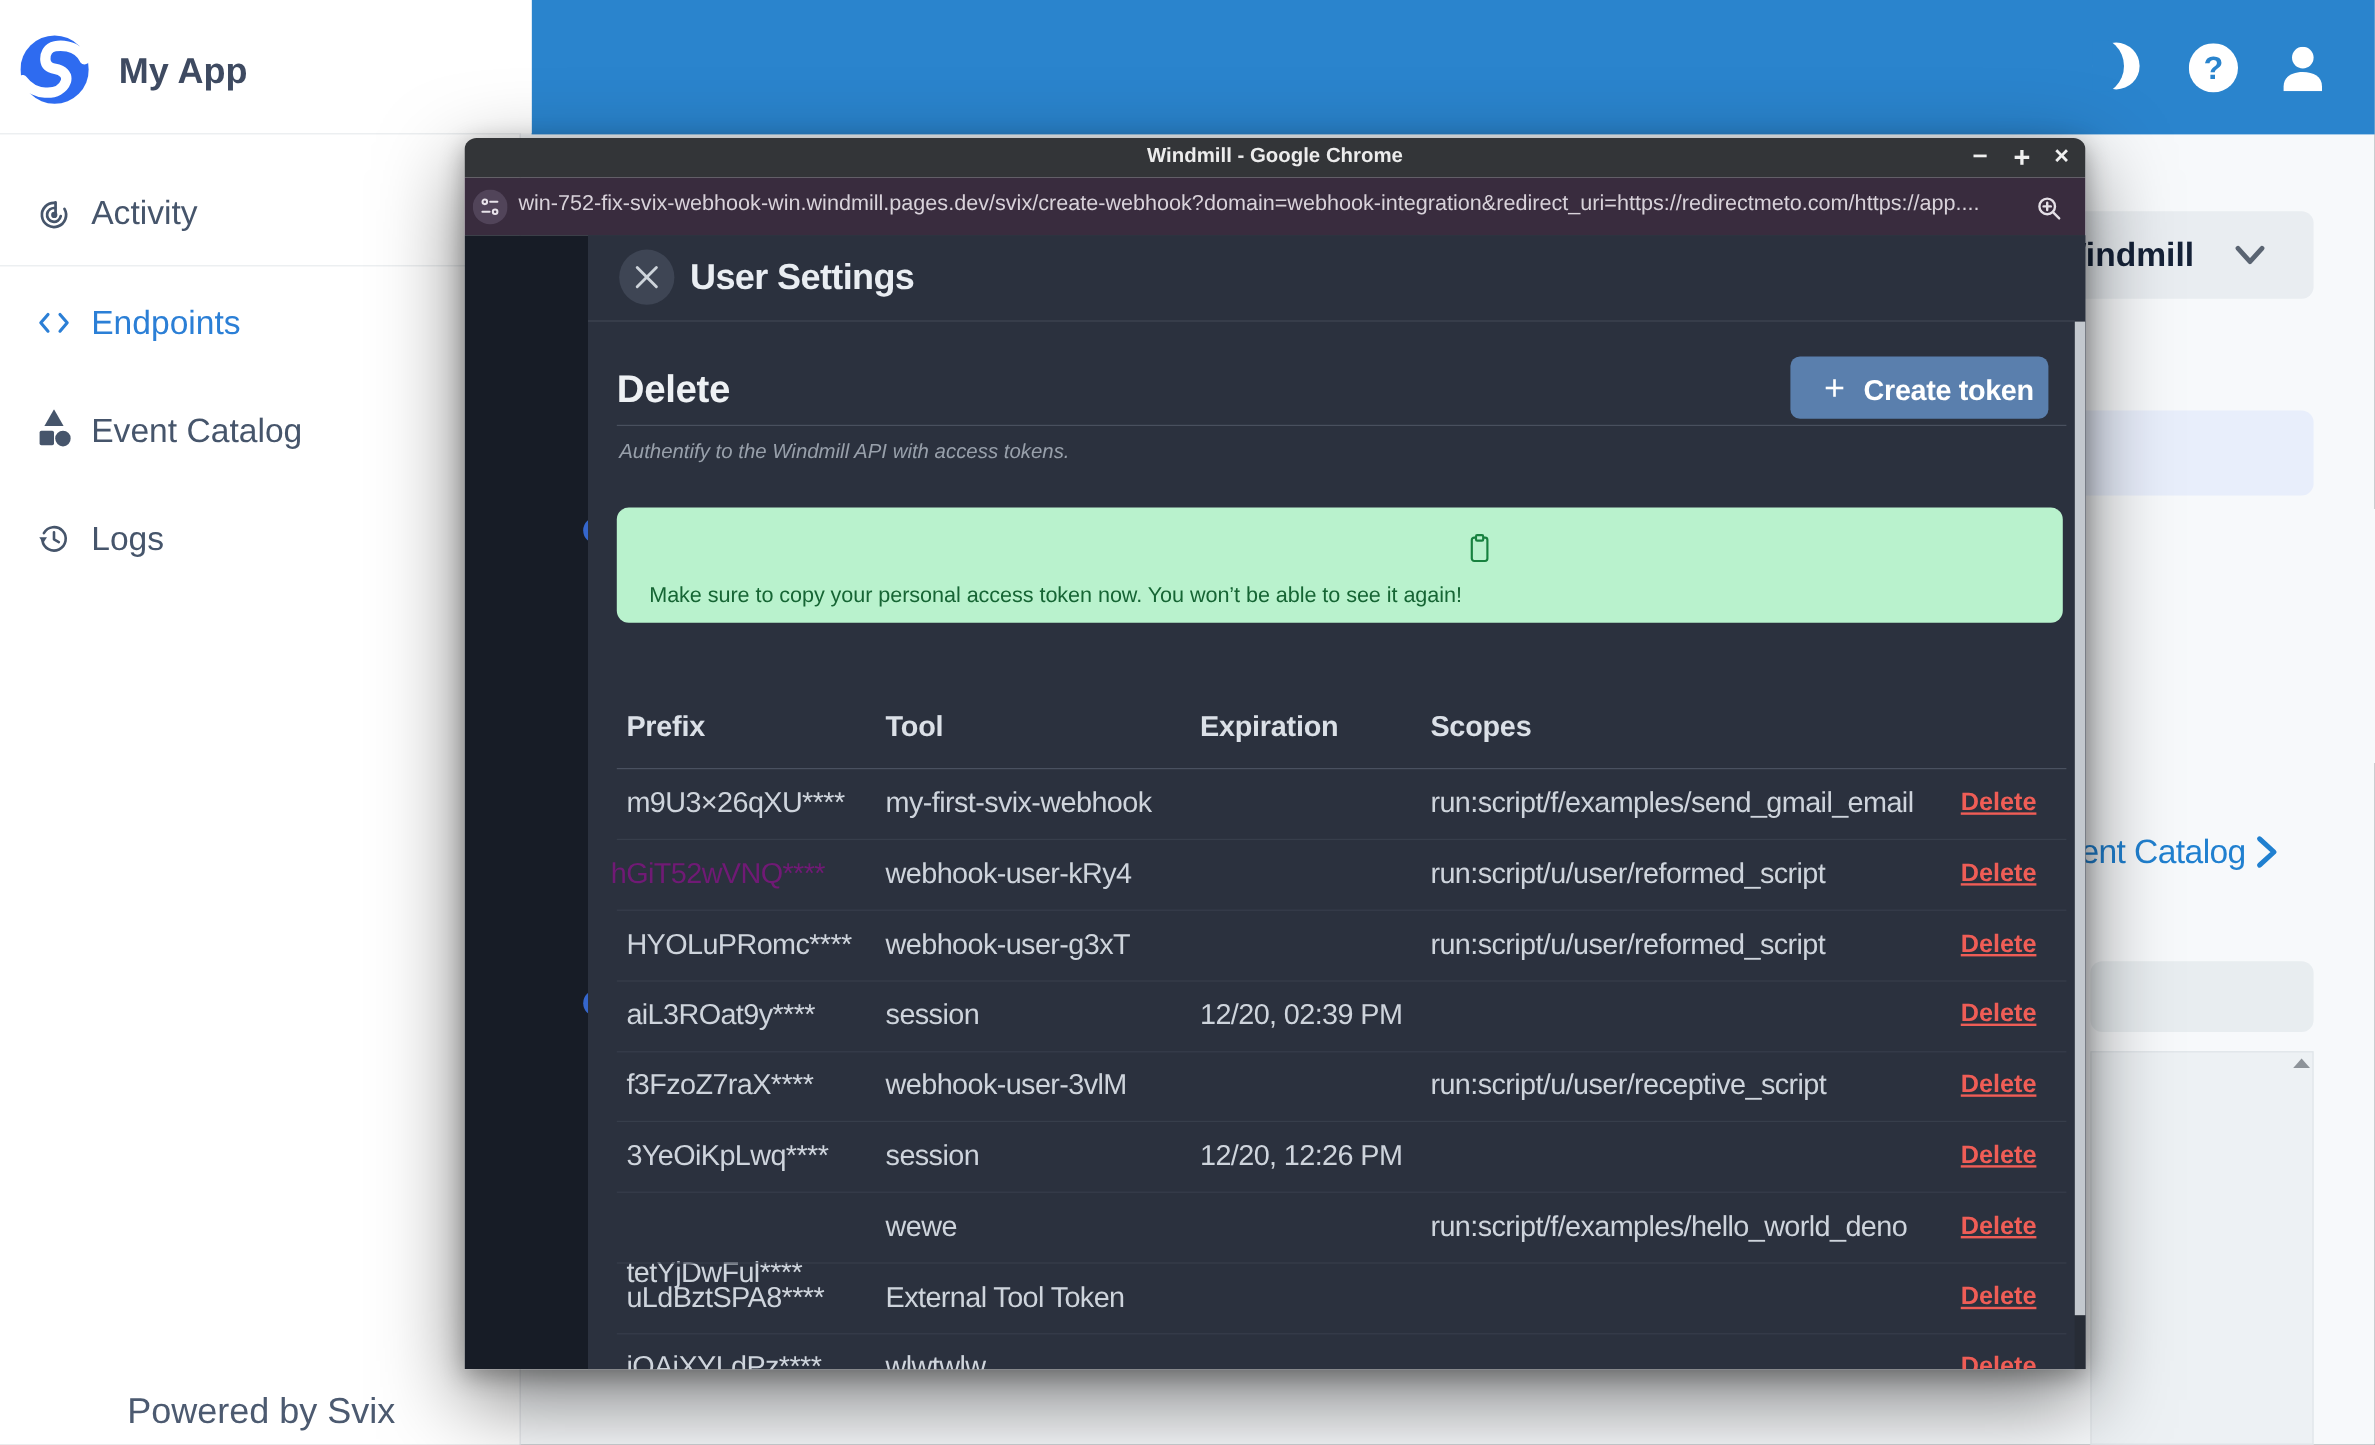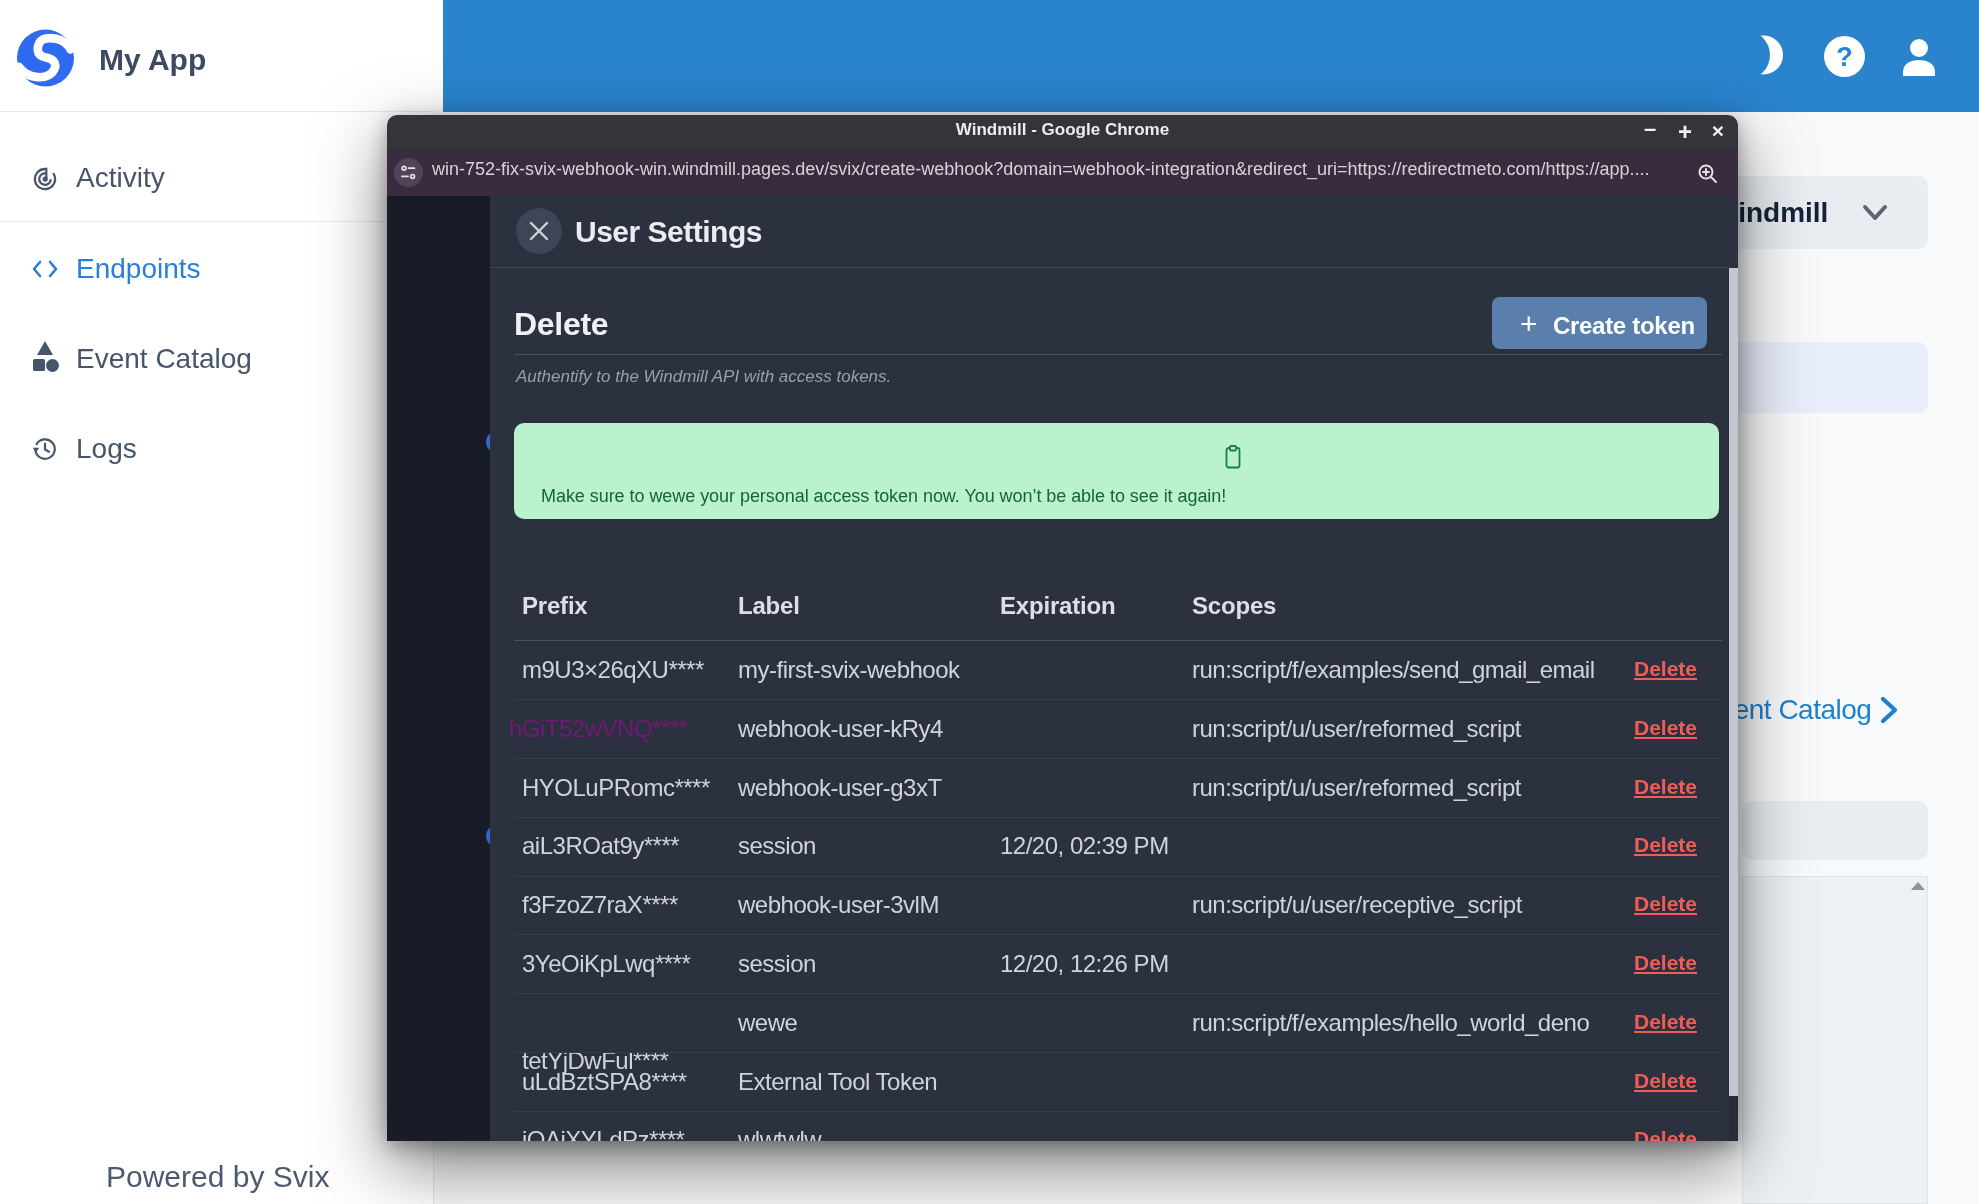--- a/index.html
+++ b/index.html
@@ -131,24 +131,24 @@
   <div class="abs" style="left:1133px;top:192px;font-size:30px;color:#ffffff;">+</div>
   <div class="abs" style="left:1166px;top:197px;font-size:24px;letter-spacing:-0.3px;font-weight:bold;color:#ffffff;">Create token</div>
   <div class="abs" style="left:127px;top:239px;width:1208px;height:1px;background:#49505e;"></div>
   <div class="abs" style="left:129px;top:252px;font-size:17px;font-style:italic;color:#98a0ab;">Authentify to the Windmill API with access tokens.</div>
 
   <div class="abs" style="left:127px;top:308px;width:1205px;height:96px;background:#b9f2cd;border-radius:10px;"></div>
   <svg class="abs" style="left:838px;top:330px;" width="16" height="24" viewBox="0 0 16 24" fill="none" stroke="#17813f" stroke-width="1.8">
     <rect x="1.5" y="3" width="13" height="19.5" rx="2"></rect>
     <rect x="5" y="1" width="6" height="4.5" rx="1" fill="#b9f2cd"></rect>
   </svg>
-  <div class="abs" style="left:154px;top:371px;font-size:18px;letter-spacing:-0.05px;color:#166534;">Make sure to wewe your personal access token now. You won’t be able to see it again!</div>
+  <div class="abs" style="left:154px;top:371px;font-size:18px;letter-spacing:-0.05px;color:#166534;">Make sure to copy your personal access token now. You won’t be able to see it again!</div>
 
   <div class="abs" style="left:135px;top:477px;font-size:24px;font-weight:bold;color:#dbe0e7;letter-spacing:-0.2px;">Prefix</div>
-  <div class="abs" style="left:351px;top:477px;font-size:24px;font-weight:bold;color:#dbe0e7;letter-spacing:-0.2px;">Label</div>
+  <div class="abs" style="left:351px;top:477px;font-size:24px;font-weight:bold;color:#dbe0e7;letter-spacing:-0.2px;">Tool</div>
   <div class="abs" style="left:613px;top:477px;font-size:24px;font-weight:bold;color:#dbe0e7;letter-spacing:-0.2px;">Expiration</div>
   <div class="abs" style="left:805px;top:477px;font-size:24px;font-weight:bold;color:#dbe0e7;letter-spacing:-0.2px;">Scopes</div>
   <div class="abs" style="left:127px;top:525px;width:1208px;height:1px;background:#4a5160;"></div>
 
   <div class="abs" style="left:135px;top:541px;font-size:24px;color:#ced4dc;letter-spacing:-0.5px;">m9U3×26qXU****</div>
   <div class="abs" style="left:351px;top:541px;font-size:24px;color:#ced4dc;letter-spacing:-0.5px;">my-first-svix-webhook</div>
   <div class="abs" style="left:805px;top:541px;font-size:24px;color:#ced4dc;letter-spacing:-0.5px;">run:script/f/examples/send_gmail_email</div>
   <div class="abs" style="right:41px;top:542px;font-size:21px;font-weight:bold;color:#ef5d56;text-decoration:underline;">Delete</div>
   <div class="abs" style="left:122px;top:600px;font-size:24px;color:#701a75;letter-spacing:-0.5px;">hGiT52wVNQ****</div>
   <div class="abs" style="left:351px;top:600px;font-size:24px;color:#ced4dc;letter-spacing:-0.5px;">webhook-user-kRy4</div>

